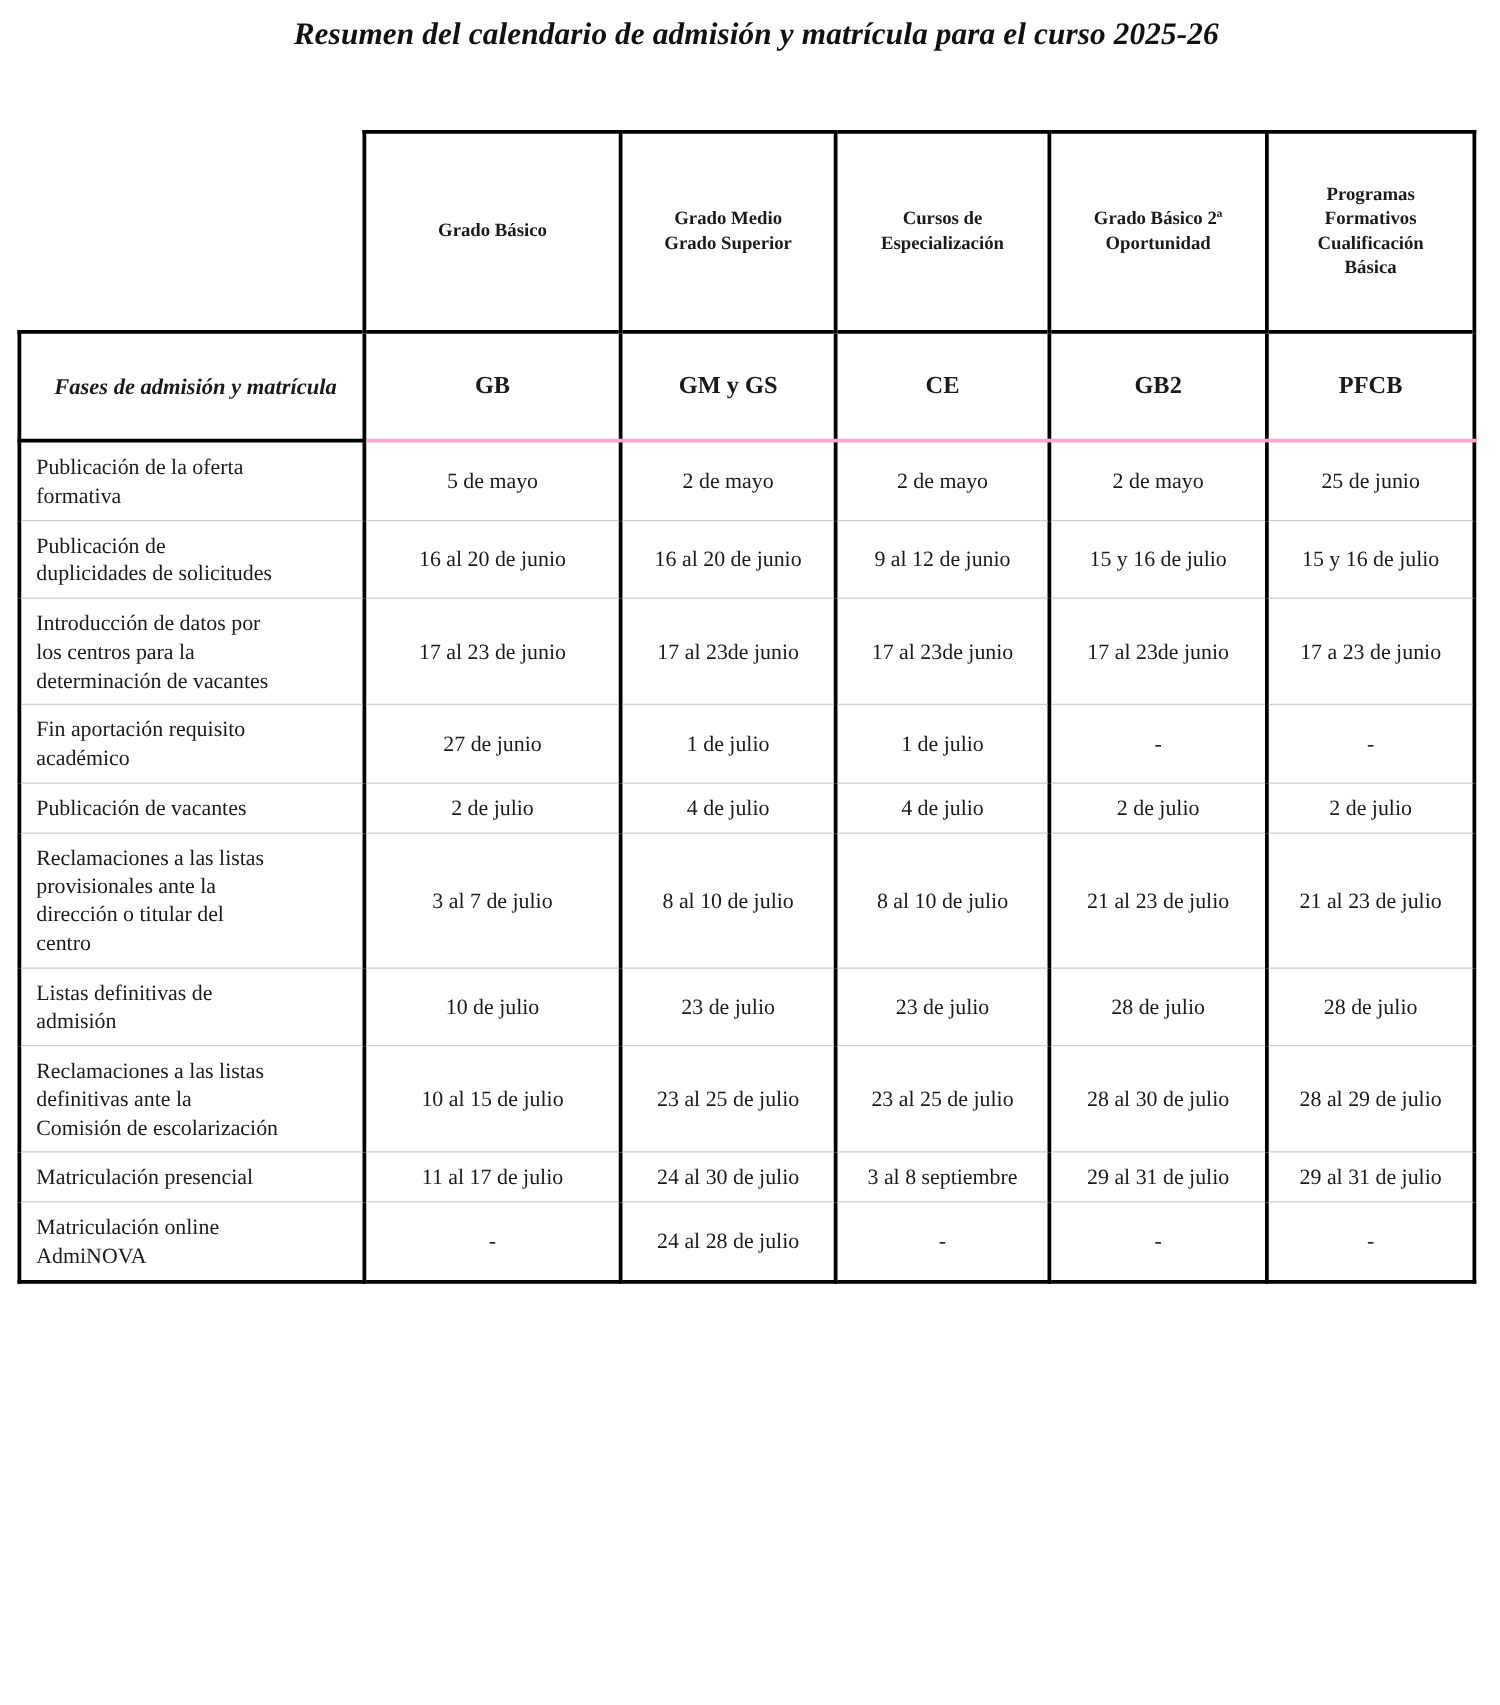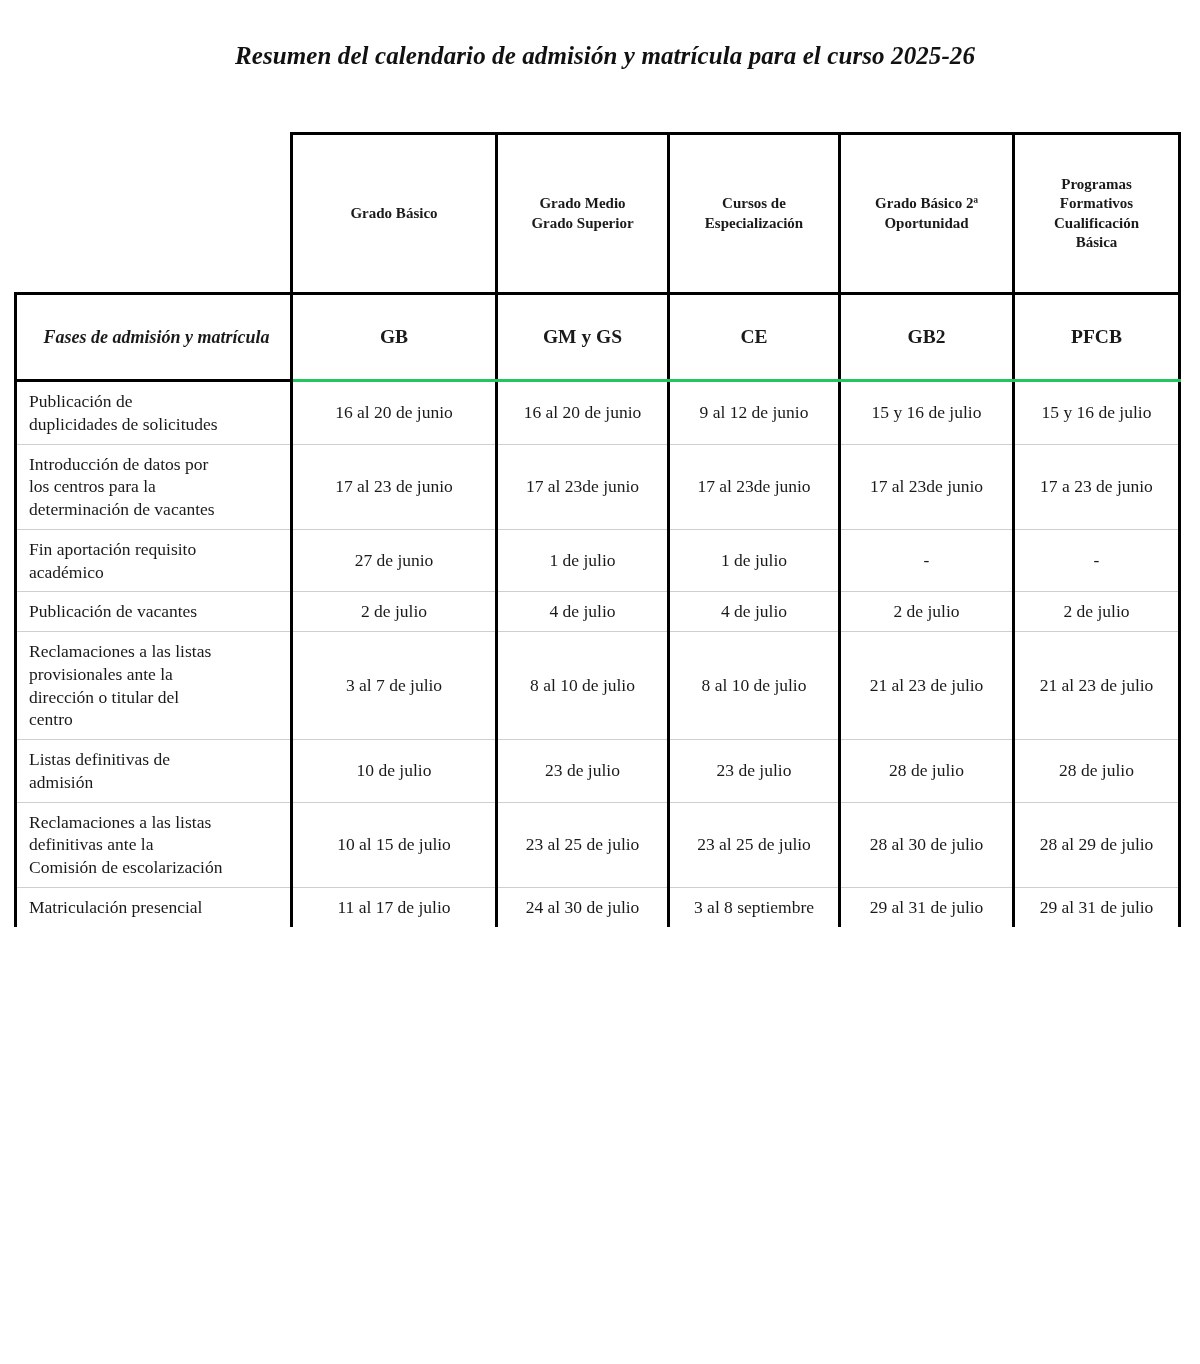--- a/index.html
+++ b/index.html
@@ -24,21 +24,20 @@
 
   .doc-title {
     text-align: center;
     font-style: italic;
     font-weight: bold;
     font-size: 25px;
     letter-spacing: 0.1px;
     padding-top: 14px;
     padding-left: 10px;
     color: #111111;
-    margin-top: 28px;
   }
 
   .table-wrap {
     position: absolute;
     left: 14px;
     top: 104px;
     width: 1164px;
   }
 
   table.cal {
@@ -86,21 +85,21 @@
   }
 
   
   .hdr-abbr {
     text-align: center;
     font-weight: bold;
     font-size: 19.5px;
     height: 72px;
     padding: 6px 7px;
     border-top: 3px solid #000000;
-    border-bottom: 3px solid #22c55e;
+    border-bottom: 3px solid #f9a8d4;
   }
 
   .hdr-phase {
     font-style: italic;
     font-weight: bold;
     font-size: 18px;
     line-height: 1.26;
     text-align: center;
     padding: 6px 6px 6px 12px;
     border-top: 3px solid #000000;
@@ -182,20 +181,28 @@
           <th class="hdr-abbr vsep-l vsep-r">GB</th>
           <th class="hdr-abbr vsep-r">GM y GS</th>
           <th class="hdr-abbr vsep-r">CE</th>
           <th class="hdr-abbr vsep-r">GB2</th>
           <th class="hdr-abbr vsep-r">PFCB</th>
         </tr>
       </thead>
 
       <tbody id="calendar-body">
           <tr>
+            <td class="rowlabel"><span>Publicación de la oferta</span><br><span>formativa</span></td>
+            <td class="val vsep-r vsep-l">5 de mayo</td>
+            <td class="val vsep-r">2 de mayo</td>
+            <td class="val vsep-r">2 de mayo</td>
+            <td class="val vsep-r">2 de mayo</td>
+            <td class="val vsep-r">25 de junio</td>
+          </tr>
+          <tr>
             <td class="rowlabel hrule-top"><span>Publicación de</span><br><span>duplicidades de solicitudes</span></td>
             <td class="val hrule-top vsep-r vsep-l">16 al 20 de junio</td>
             <td class="val hrule-top vsep-r">16 al 20 de junio</td>
             <td class="val hrule-top vsep-r">9 al 12 de junio</td>
             <td class="val hrule-top vsep-r">15 y 16 de julio</td>
             <td class="val hrule-top vsep-r">15 y 16 de julio</td>
           </tr>
           <tr>
             <td class="rowlabel hrule-top"><span>Introducción de datos por</span><br><span>los centros para la</span><br><span>determinación de vacantes</span></td>
             <td class="val hrule-top vsep-r vsep-l">17 al 23 de junio</td>
@@ -245,17 +252,25 @@
             <td class="val hrule-top vsep-r">28 al 29 de julio</td>
           </tr>
           <tr>
             <td class="rowlabel hrule-top"><span>Matriculación presencial</span></td>
             <td class="val hrule-top vsep-r vsep-l">11 al 17 de julio</td>
             <td class="val hrule-top vsep-r">24 al 30 de julio</td>
             <td class="val hrule-top vsep-r">3 al 8 septiembre</td>
             <td class="val hrule-top vsep-r">29 al 31 de julio</td>
             <td class="val hrule-top vsep-r">29 al 31 de julio</td>
           </tr>
+          <tr class="lastrow">
+            <td class="rowlabel hrule-top"><span>Matriculación online</span><br><span>AdmiNOVA</span></td>
+            <td class="val hrule-top vsep-r vsep-l">-</td>
+            <td class="val hrule-top vsep-r">24 al 28 de julio</td>
+            <td class="val hrule-top vsep-r">-</td>
+            <td class="val hrule-top vsep-r">-</td>
+            <td class="val hrule-top vsep-r">-</td>
+          </tr>
         </tbody>
     </table>
   </div>
 
 </div>
 
 </body></html>

